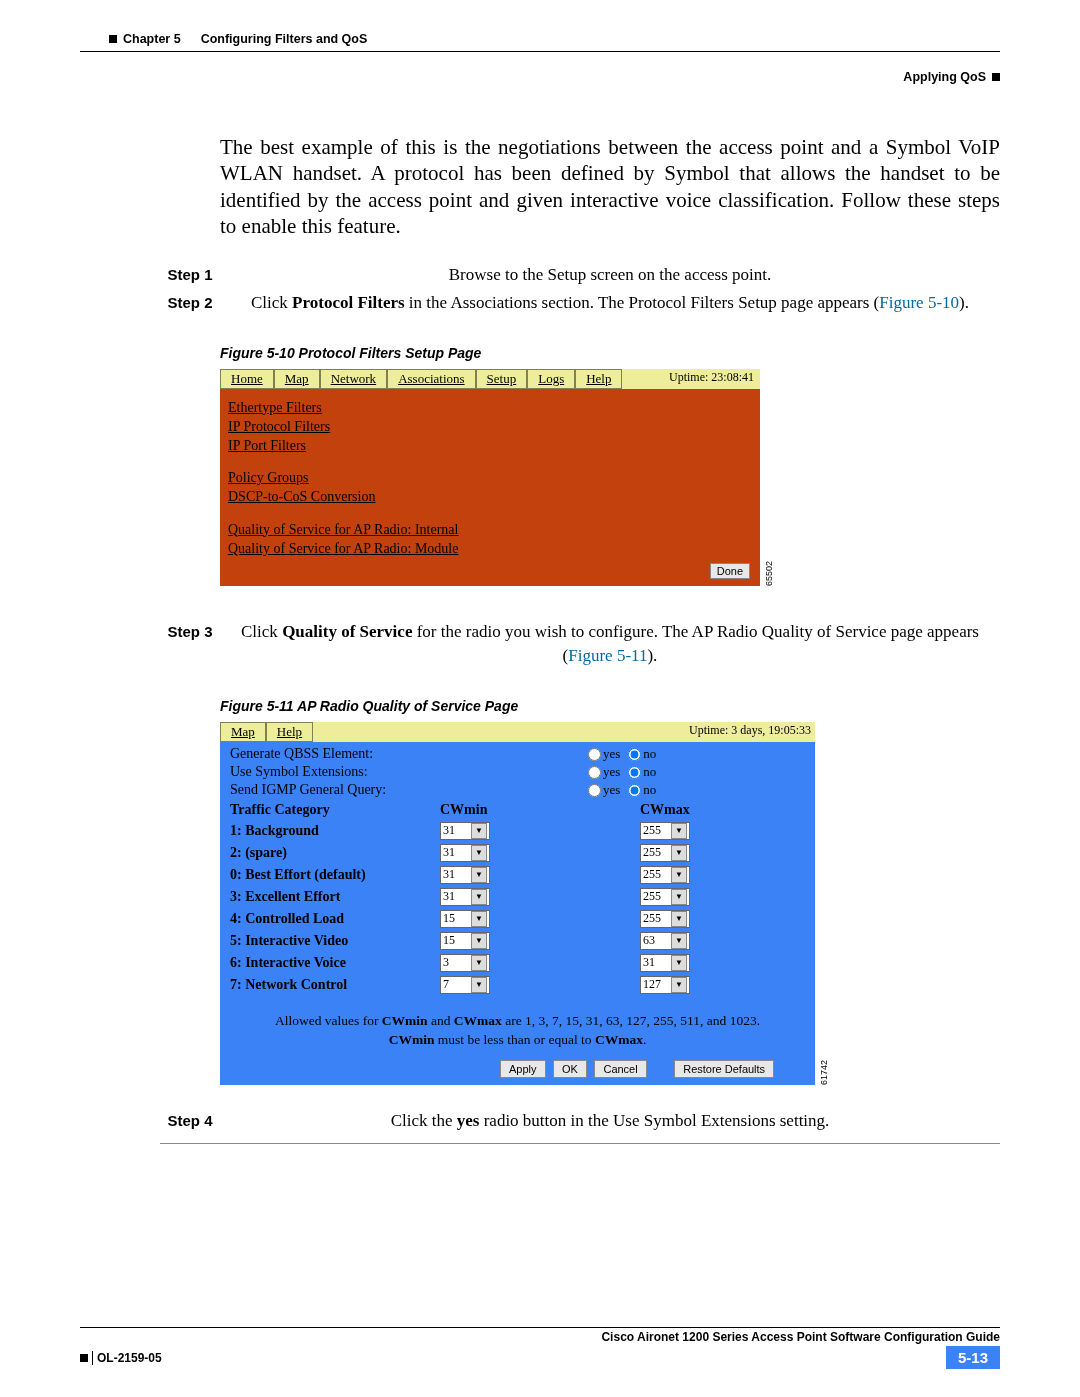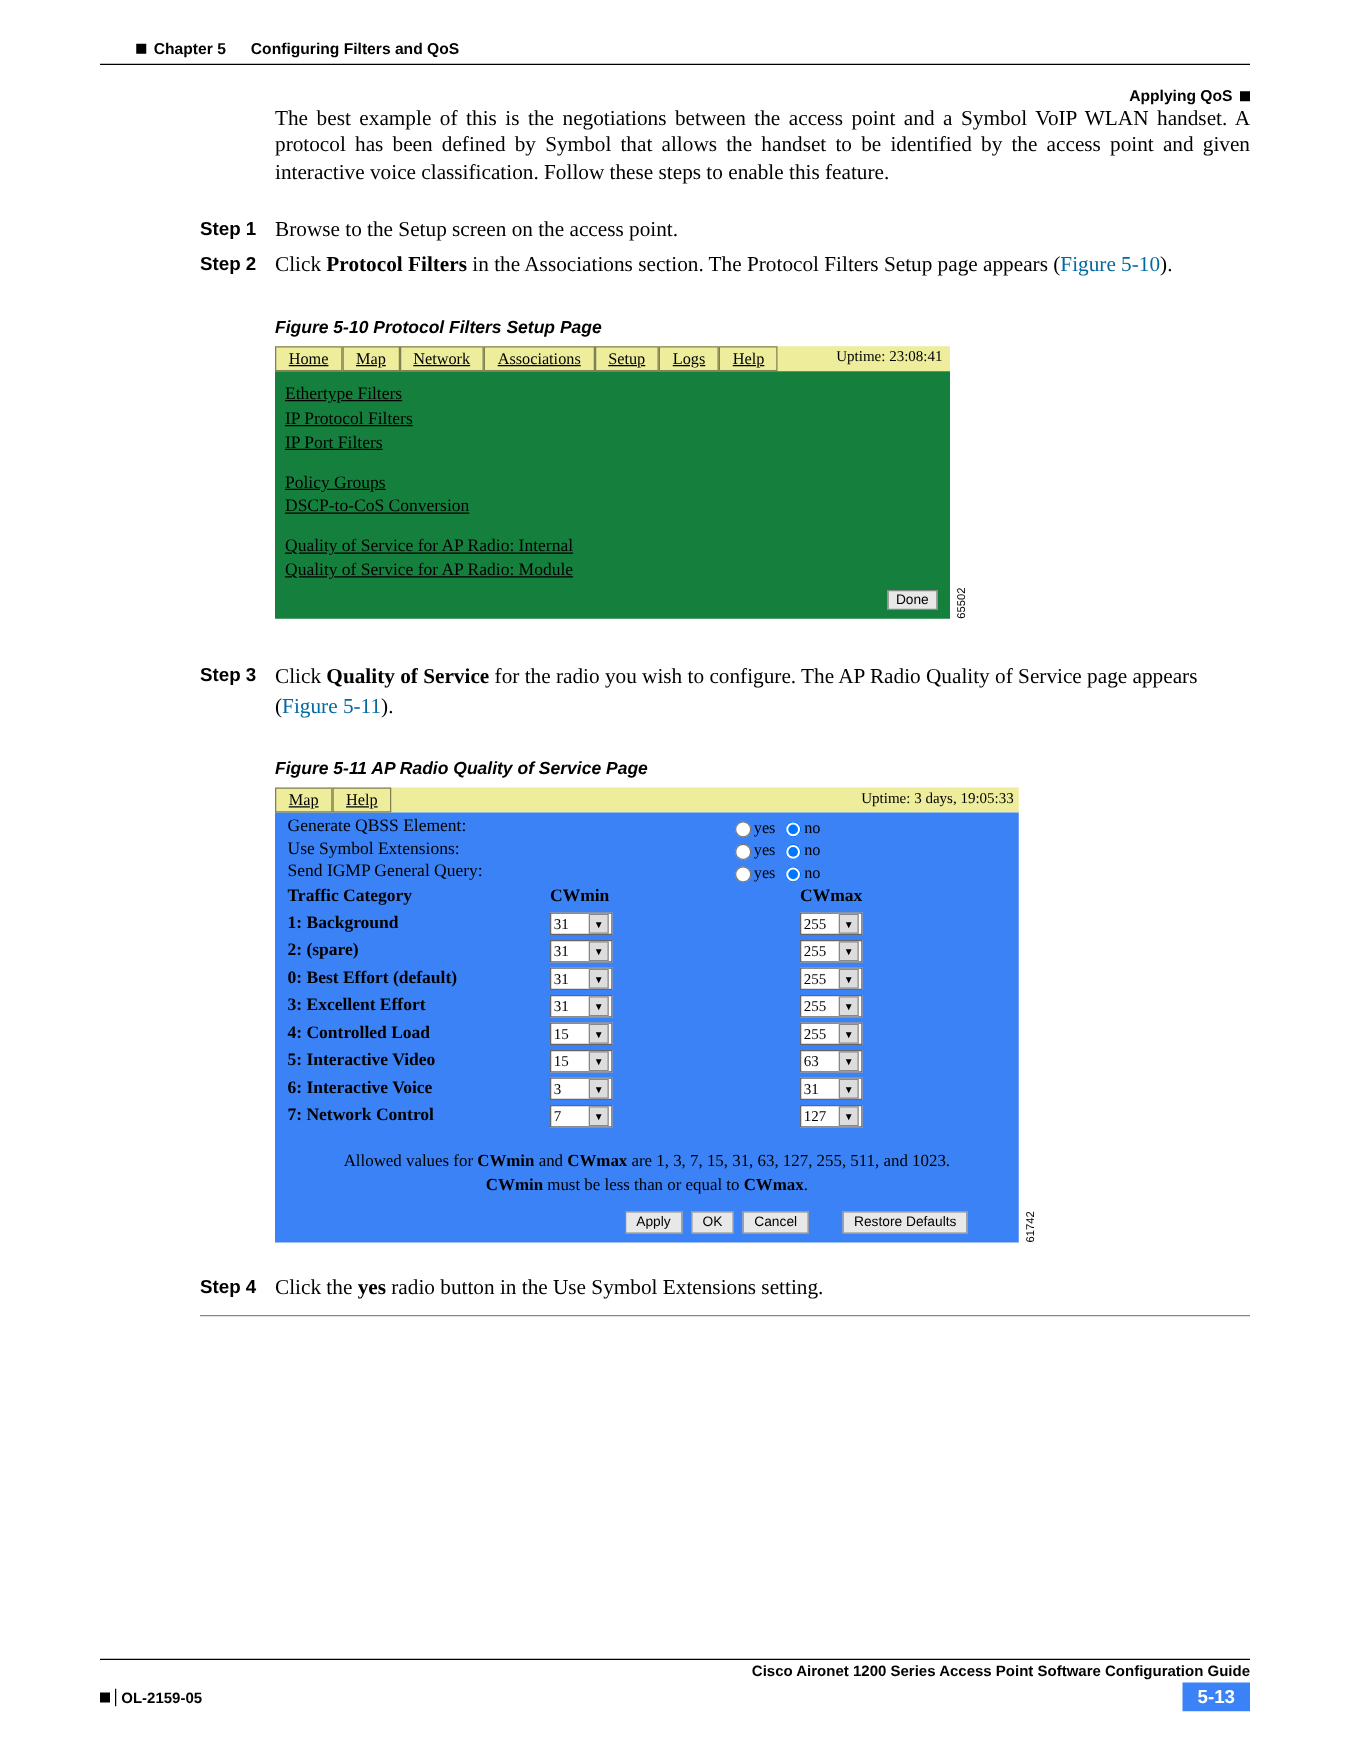--- a/index.html
+++ b/index.html
@@ -33,33 +33,35 @@
     display: flex;
     align-items: center;
     gap: 6px;
     justify-content: flex-end;
     margin-top: 18px;
   }
   .sq {
     width: 8px; height: 8px; background: #000; display:inline-block;
   }
   .body-text {
-    font-size: 17px;
+    font-size: 21px;
     line-height: 1.25;
     margin-left: 140px;
+    margin-top: 50px;
     text-align: justify;
   }
   .steps {
     margin-top: 24px;
   }
   .step-row {
     display: flex;
     font-size: 17px;
     line-height: 1.4;
     margin-bottom: 4px;
+    text-align: center;
   }
   .step-label {
     font-family: Arial, Helvetica, sans-serif;
     font-weight: bold;
     font-size: 15px;
     width: 60px;
     flex: none;
     margin-left: 80px;
     padding-top:1px;
   }
@@ -93,21 +95,21 @@
     text-decoration: underline;
     cursor:pointer;
   }
   .panel1 .uptime {
     font-size: 12px;
     padding: 1px 6px;
     margin-left:auto;
     border:none;
   }
   .panel1 .body1 {
-    background: #15803d;
+    background: #c2410c;
     padding: 10px 8px 4px 8px;
     font-size: 14px;
     line-height: 1.3;
   }
   .panel1 .lnk { text-decoration: underline; display:block; margin-bottom:1px;}
   .panel1 .grp { margin-bottom: 14px; }
   .panel1 .btnrow { text-align:right; padding-right:2px; padding-bottom:2px;}
   .panel1 .btn {
     font-family: Arial, sans-serif; font-size:11px;
     background:#e8e8e8; border:1px solid #888; padding:1px 6px;

